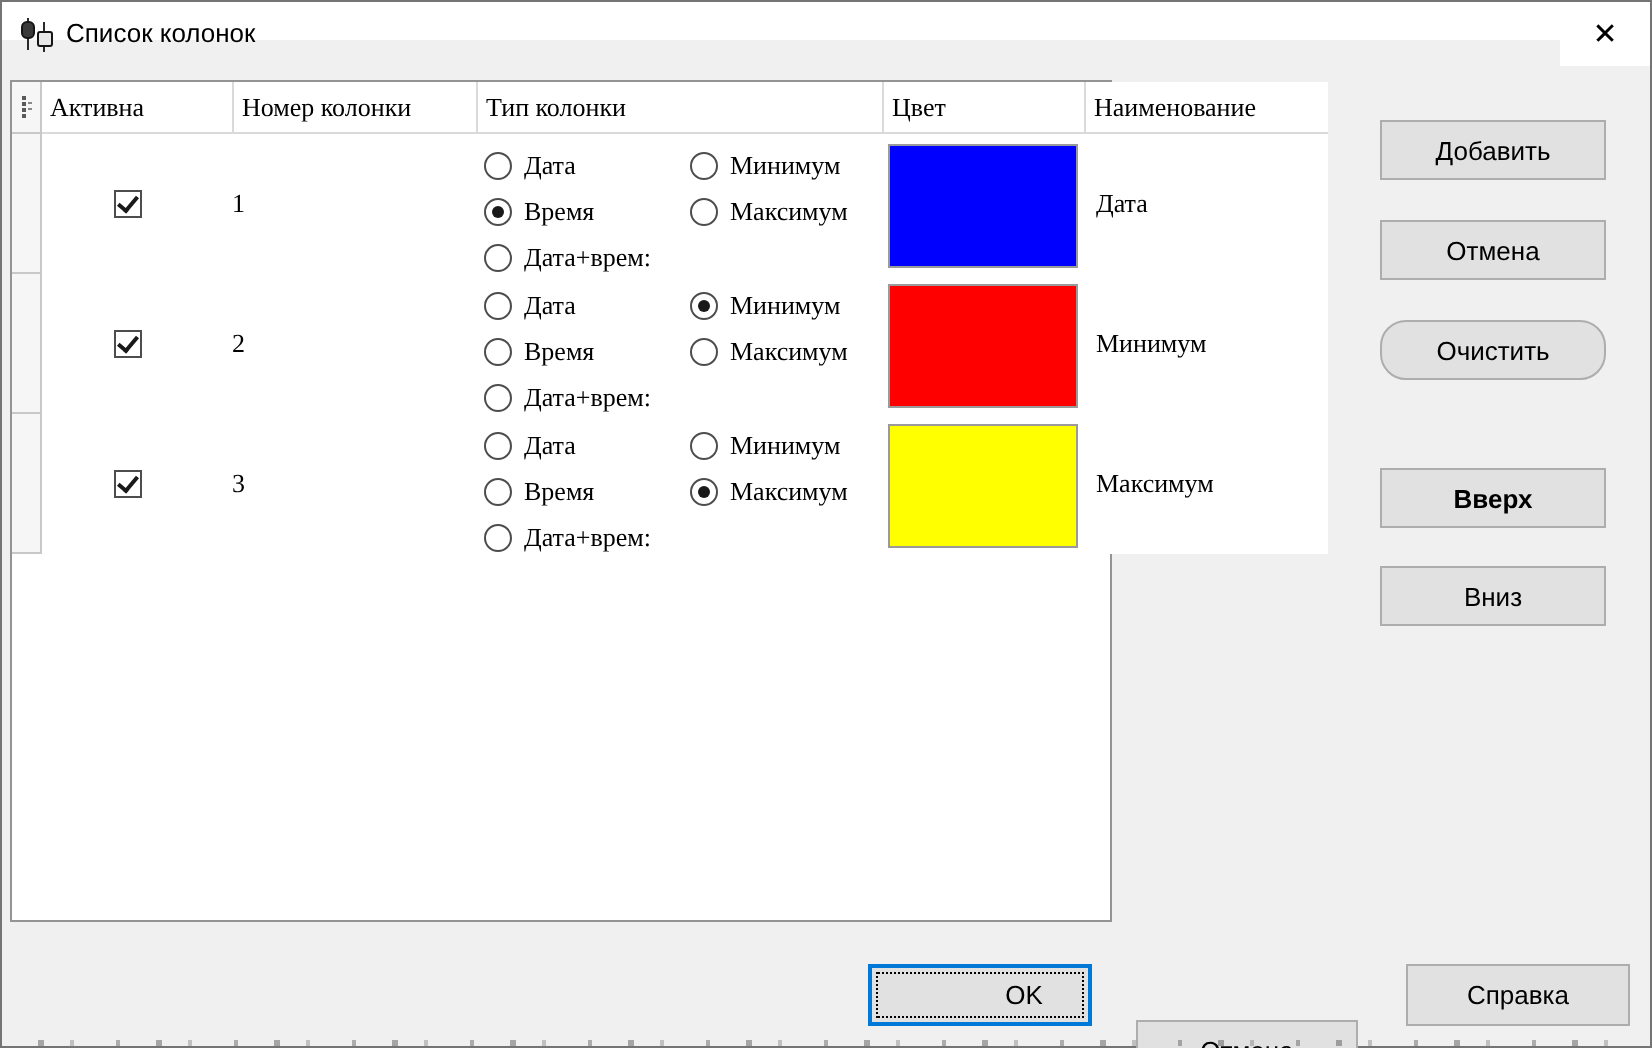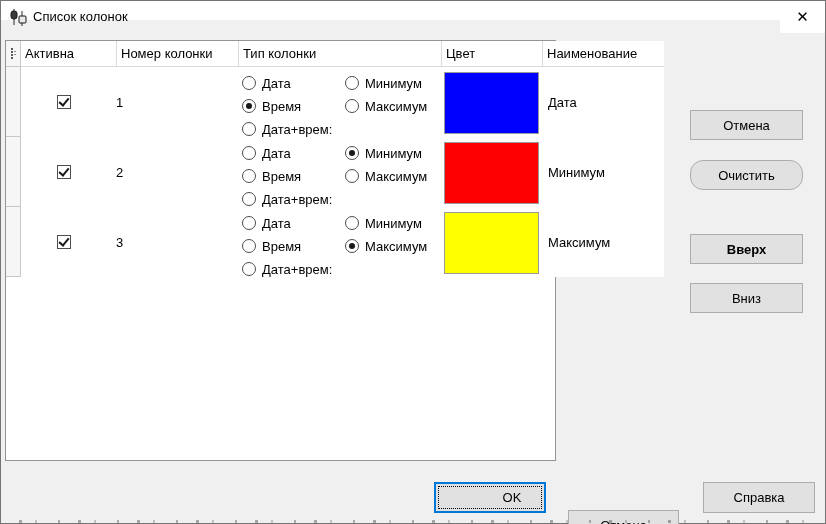--- a/index.html
+++ b/index.html
@@ -16,21 +16,21 @@
   .title-icon { position:absolute; left:8px; top:7px; width:19px; height:19px; }
   .title-text { position:absolute; left:32px; top:8px; white-space:nowrap; }
   .close-btn {
     position:absolute; right:0; top:0; width:45px; height:32px;
     display:flex; align-items:center; justify-content:center;
     font-size:15px; color:#000; cursor:default; background:#ffffff;
   }
   
   .grid {
     position:absolute; left:4px; top:39px; width:551px; height:421px;
-    background:#ffffff; border:1px solid #949494;
+    background:#ffffff; border:1px solid #949494;font-family:Liberation Serif, serif;
   }
   .corner {
     position:absolute; left:0; top:0; width:15px; height:26px;
     background:#f6f6f6; border-right:1px solid #c8c8c8; border-bottom:1px solid #c8c8c8;
     display:flex; align-items:center; justify-content:center;
   }
   .rowhdr {
     position:absolute; left:0; width:15px; height:70px;
     background:#f6f6f6; border-right:1px solid #c8c8c8; border-bottom:1px solid #c8c8c8;
   }
@@ -200,20 +200,21 @@
       </span>
       <span class="opt c2 l2">
         <span class="radio" aria-checked="true"></span>
         <span>Максимум</span>
       </span>
       <span class="swatch" style="background-color: rgb(255, 255, 0);"></span>
       <span class="name">Максимум</span>
     </div>
   </div>
 
+  <div class="btn side b-add">Добавить</div>
   <div class="btn side b-del">Отмена</div>
   <div class="btn side b-clr">Очистить</div>
   <div class="btn side b-up">Вверх</div>
   <div class="btn side b-down">Вниз</div>
 
   <div class="btn bottom b-ok">OK</div>
   <div class="btn bottom b-cancel">Отмена</div>
   <div class="btn bottom b-help">Справка</div>
 
   <div class="bottom-artifact"></div>

